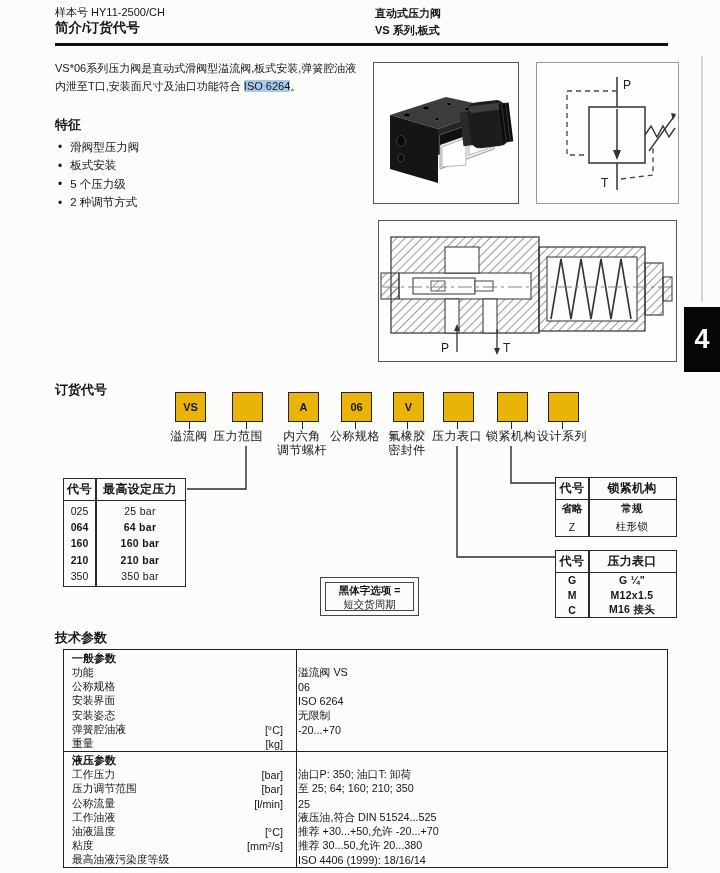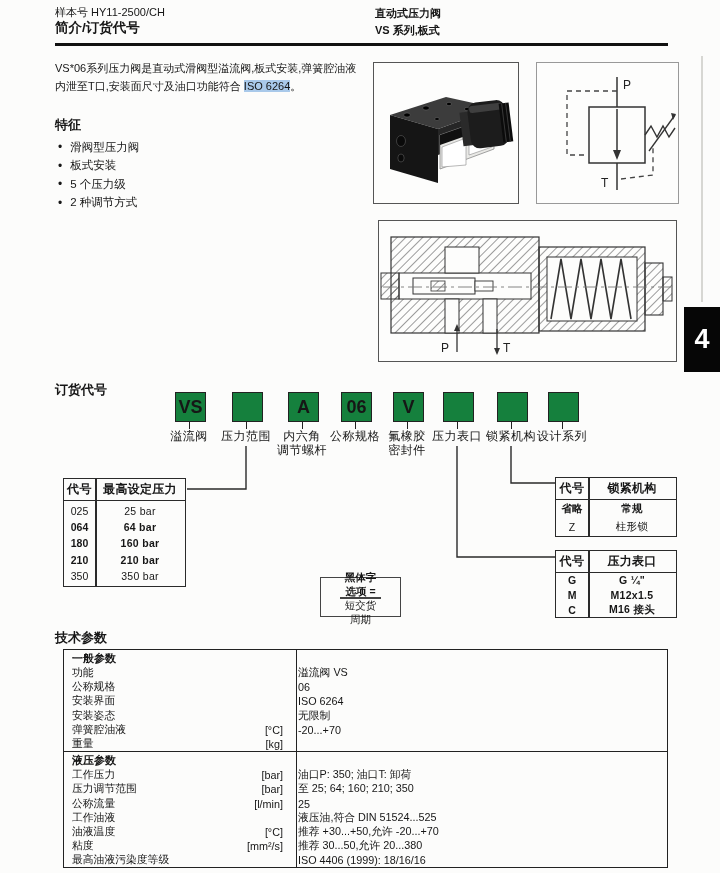--- a/index.html
+++ b/index.html
@@ -25,22 +25,22 @@
   .feat-item .dot{margin-right:8px;font-size:12px;}
   
   .photo-box{left:373px;top:62px;width:144px;height:140px;border:1.5px solid #555;background:#fdfdfc;}
   .symbol-box{left:536px;top:62px;width:141px;height:140px;border:1px solid #999;background:#fdfdfc;}
   .section-box{left:378px;top:220px;width:297px;height:140px;border:1.5px solid #555;background:#fdfdfc;}
   .scan-edge{left:701px;top:56px;width:2px;height:246px;background:#d7d7d3;}
   .tab4{left:684px;top:307px;width:36px;height:65px;background:#060606;color:#fff;
         display:flex;align-items:center;justify-content:center;font-size:27px;font-weight:bold;}
   
   .oc-title{left:55px;top:381px;font-size:13px;font-weight:bold;}
-  .ob{position:absolute;top:392px;width:29px;height:28px;border:1.5px solid #222;background:#15803d;
-      display:flex;align-items:center;justify-content:center;font-size:18px;font-weight:bold;}
+  .ob{position:absolute;top:392px;width:29px;height:28px;border:1.5px solid #222;background:#eab308;
+      display:flex;align-items:center;justify-content:center;font-size:11px;font-weight:bold;}
   .tick{position:absolute;top:421.5px;width:1.4px;height:7px;background:#222;}
   .obl{position:absolute;top:430px;transform:translateX(-50%);text-align:center;
        font-size:12px;line-height:13.5px;white-space:nowrap;letter-spacing:0.5px;}
   .conn-svg{left:0;top:0;width:720px;height:873px;pointer-events:none;}
   
   .ot{position:absolute;border:1.5px solid #2a2a2a;background:transparent;}
   .ot .vd{position:absolute;top:0;bottom:0;width:1.5px;background:#2a2a2a;}
   .ot .hd{display:flex;align-items:center;border-bottom:1.5px solid #2a2a2a;font-weight:bold;font-size:12px;letter-spacing:0.5px;}
   .ot .row{display:flex;align-items:center;font-size:10.5px;}
   .ot .c1{text-align:center;}
@@ -49,21 +49,21 @@
   .pt .c1{width:31px;} .pt .vd{left:31px;}
   .pt .hd{height:21px;} .pt .row{height:16.2px;}
   .pt .pad{height:2px;}
   .lt{left:555px;top:477px;width:120px;}
   .lt .c1{width:32px;} .lt .vd{left:32px;}
   .lt .hd{height:21px;} .lt .row{height:18px;}
   .gt{left:555px;top:550px;width:120px;}
   .gt .c1{width:32px;} .gt .vd{left:32px;}
   .gt .hd{height:21px;} .gt .row{height:14.8px;}
   
-  .note{left:320px;top:577px;width:81px;height:39px;border:1.5px solid #444;padding:19px;box-sizing:border-box;}
+  .note{left:320px;top:577px;width:99px;height:39px;border:1.5px solid #444;padding:4px;box-sizing:border-box;}
   .note .inner{border:1px solid #444;height:100%;box-sizing:border-box;
                display:flex;flex-direction:column;align-items:center;justify-content:center;
                font-size:10.5px;line-height:14px;text-align:center;}
   
   .tech-title{left:55px;top:629px;font-size:13px;font-weight:bold;}
   .tt{left:63px;top:649px;width:605px;border:1.2px solid #222;box-sizing:border-box;background:transparent;}
   .tt .vd{position:absolute;left:232px;top:0;bottom:0;width:1px;background:#222;}
   .tt-sec{height:16px;display:flex;align-items:center;padding-left:8px;font-weight:bold;font-size:11px;}
   .tt-sec.hyd{border-top:1px solid #222;}
   .tt-row{display:grid;grid-template-columns:158px 66px 1fr;align-items:center;height:14.2px;font-size:10.8px;}
@@ -224,21 +224,21 @@
 <div class="tick" style="left:355px;"></div>
 <div class="tick" style="left:407px;"></div>
 <div class="tick" style="left:457px;"></div>
 <div class="tick" style="left:511px;"></div>
 <div class="tick" style="left:562px;"></div>
 
 <div class="obl" style="left:189px;">
     <div>溢流阀</div>
     <div></div>
   </div>
-<div class="obl" style="left:246px;">
+<div class="obl" style="left:238px;">
     <div>压力范围</div>
     <div></div>
   </div>
 <div class="obl" style="left:302px;">
     <div>内六角</div>
     <div>调节螺杆</div>
   </div>
 <div class="obl" style="left:355px;">
     <div>公称规格</div>
     <div></div>
@@ -269,21 +269,21 @@
   <div class="pad"></div>
   <div class="row">
       <div class="c1">025</div>
       <div class="c2">25 bar</div>
     </div>
   <div class="row b">
       <div class="c1">064</div>
       <div class="c2">64 bar</div>
     </div>
   <div class="row b">
-      <div class="c1">180</div>
+      <div class="c1">160</div>
       <div class="c2">160 bar</div>
     </div>
   <div class="row b">
       <div class="c1">210</div>
       <div class="c2">210 bar</div>
     </div>
   <div class="row">
       <div class="c1">350</div>
       <div class="c2">350 bar</div>
     </div>
@@ -396,15 +396,15 @@
       <div class="v">推荐 +30...+50,允许 -20...+70</div>
     </div>
   <div class="tt-row">
       <div class="p">粘度</div>
       <div class="u">[mm²/s]</div>
       <div class="v">推荐 30...50,允许 20...380</div>
     </div>
   <div class="tt-row">
       <div class="p">最高油液污染度等级</div>
       <div class="u"></div>
-      <div class="v">ISO 4406 (1999): 18/16/16</div>
+      <div class="v">ISO 4406 (1999): 18/16/14</div>
     </div>
 </div>
 
 </body></html>

